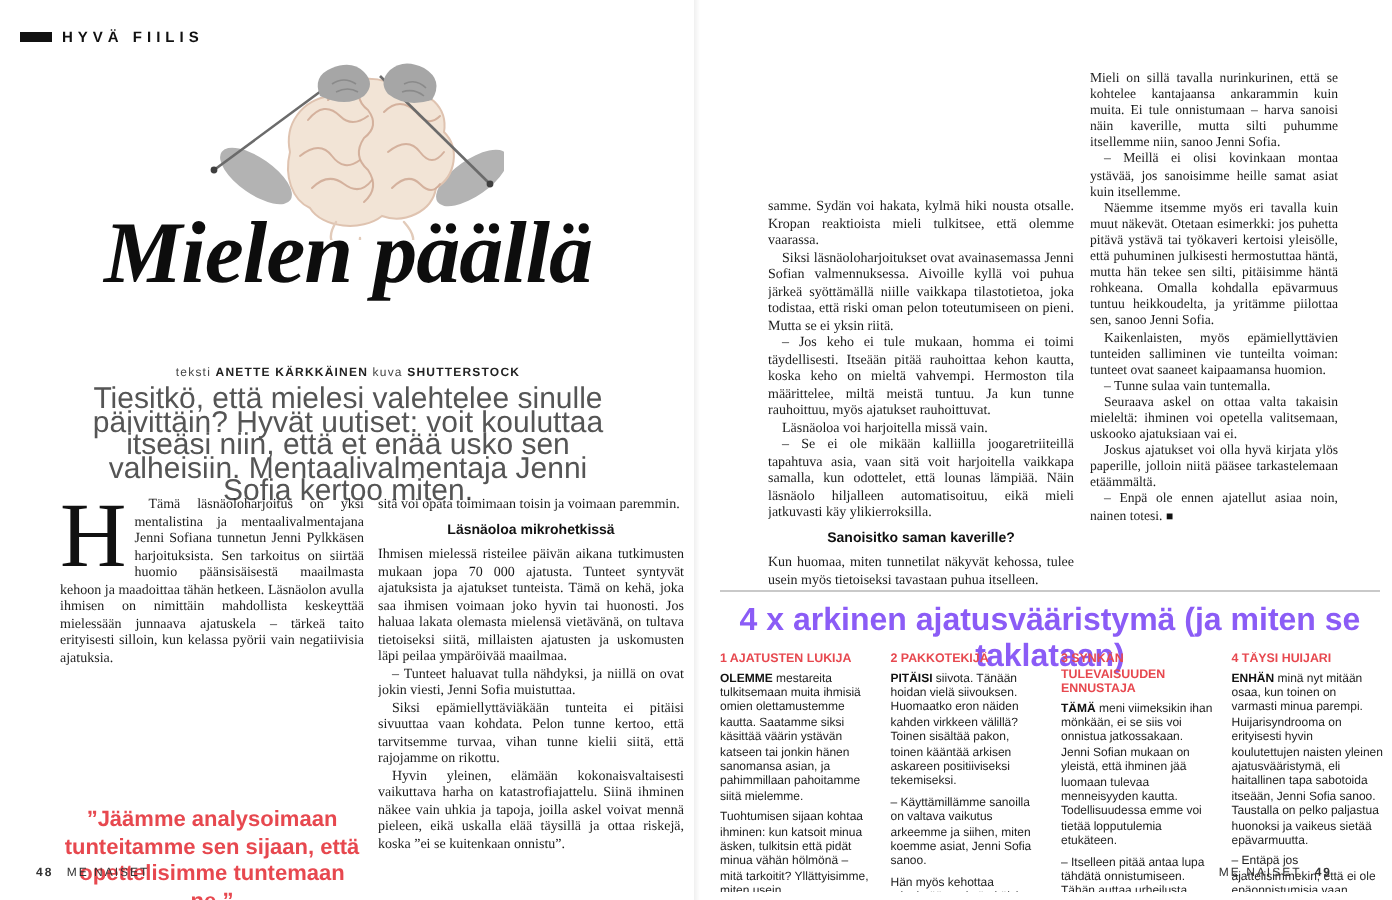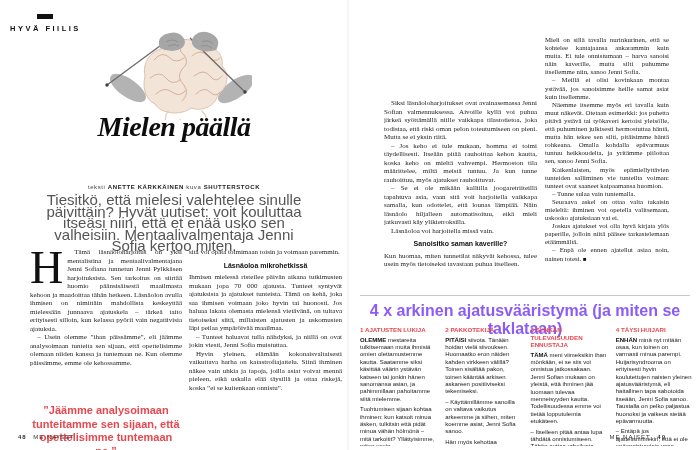--- a/index.html
+++ b/index.html
@@ -12,37 +12,37 @@
     --needle-gray:#6b6b6b;
   }
   html,body{margin:0;padding:0;background:#e9e9e9;}
   .spread{
     position:relative;width:696px;height:450px;background:#ffffff;
     font-family:"Liberation Sans",sans-serif;overflow:hidden;
   }
   .fold{position:absolute;left:347px;top:0;width:3px;height:100%;
     background:linear-gradient(to right,rgba(0,0,0,0.06),rgba(0,0,0,0));}
   
-  .kicker{position:absolute;left:10px;top:14px;display:flex;align-items:center;gap:5px;flex-direction:column;}
+  .kicker{position:absolute;left:10px;top:14px;display:flex;align-items:center;gap:5px;}
   .kicker-bar{width:16px;height:5px;background:#111;display:inline-block;}
   .kicker-text{font-size:7.5px;font-weight:bold;letter-spacing:2.5px;color:#111;}
   
   .illus{position:absolute;left:98px;top:26px;width:154px;height:94px;}
   .illus .brain{fill:var(--brain-fill);stroke:#dfc3b0;stroke-width:1;}
   .illus .gyri{fill:none;stroke:var(--brain-line);stroke-width:1;stroke-linecap:round;opacity:.85;}
   .illus .yarn{fill:none;stroke:#e2cbba;stroke-width:1.2;stroke-linecap:round;}
   .illus .needle{stroke:var(--needle-gray);stroke-width:1.3;}
   .illus .knob{fill:#3f3f3f;}
   .illus .hand{fill:var(--hand-gray);}
   .illus .arm{fill:#b3b3b3;}
   .illus .handline{fill:none;stroke:#8a8a8a;stroke-width:.8;}
   
   .title{position:absolute;left:15px;top:104px;width:318px;margin:0;text-align:center;
     font-family:"Liberation Serif",serif;font-style:italic;font-weight:bold;
-    font-size:28px;line-height:46px;letter-spacing:-0.5px;color:#0d0d0d;}
+    font-size:44px;line-height:46px;letter-spacing:-0.5px;color:#0d0d0d;}
   .byline{position:absolute;left:15px;top:184px;width:318px;text-align:center;
     font-size:6px;letter-spacing:.6px;color:#222;}
   .byline .bl-label{font-weight:normal;color:#444;}
   .byline .bl-name{font-weight:bold;}
   .intro{position:absolute;left:36px;top:194px;width:276px;margin:0;text-align:center;
     font-size:15px;line-height:11.5px;color:var(--intro);}
   
   .col{position:absolute;font-family:"Liberation Serif",serif;font-size:7px;line-height:8.5px;
     text-align:justify;color:var(--body);overflow:hidden;hyphens:auto;}
   .col p{margin:0;}
@@ -120,47 +120,48 @@
     <span class="bl-name">ANETTE KÄRKKÄINEN</span>
     <span class="bl-label">kuva</span>
     <span class="bl-name">SHUTTERSTOCK</span>
   </div>
 
   <p class="intro">Tiesitkö, että mielesi valehtelee sinulle päivittäin? Hyvät uutiset: voit kouluttaa itseäsi niin, että et enää usko sen valheisiin. Mentaalivalmentaja Jenni Sofia kertoo miten.</p>
 
   <div class="col col-l1">
     <p class="para"><span class="dropcap">H</span></p>
     <p class="indent">Tämä läsnäoloharjoitus on yksi mentalistina ja mentaalivalmentajana Jenni Sofiana tunnetun Jenni Pylkkäsen harjoituksista. Sen tarkoitus on siirtää huomio päänsisäisestä maailmasta kehoon ja maadoittaa tähän hetkeen. Läsnäolon avulla ihmisen on nimittäin mahdollista keskeyttää mielessään junnaava ajatuskela – tärkeä taito erityisesti silloin, kun kelassa pyörii vain negatiivisia ajatuksia.</p>
-    <p class="indent">– Usein olemme ”ihan päissämme”, eli jäämme analysoimaan tunteita sen sijaan, että opettelisimme olemaan niiden kanssa ja tuntemaan ne. Kun olemme päissämme, emme ole kehossamme.</p>
   </div>
 
   <div class="pullquote pq-left">”Jäämme analysoimaan tunteitamme sen sijaan, että opettelisimme tuntemaan ne.”</div>
 
   <div class="col col-l2">
     <p>sitä voi opata toimimaan toisin ja voimaan paremmin.</p>
     <h3 class="subhead">Läsnäoloa mikrohetkissä</h3>
     <p>Ihmisen mielessä risteilee päivän aikana tutkimusten mukaan jopa 70 000 ajatusta. Tunteet syntyvät ajatuksista ja ajatukset tunteista. Tämä on kehä, joka saa ihmisen voimaan joko hyvin tai huonosti. Jos haluaa lakata olemasta mielensä vietävänä, on tultava tietoiseksi siitä, millaisten ajatusten ja uskomusten läpi peilaa ympäröivää maailmaa.</p>
     <p class="indent">– Tunteet haluavat tulla nähdyksi, ja niillä on ovat jokin viesti, Jenni Sofia muistuttaa.</p>
-    <p class="indent">Hyvin yleinen, elämään kokonaisvaltaisesti vaikuttava harha on katastrofiajattelu. Siinä ihminen näkee vain uhkia ja tapoja, joilla asiat voivat mennä pieleen, eikä uskalla elää täysillä ja ottaa riskejä, koska ”ei se kuitenkaan onnistu”.</p>
+    <p class="indent">Siksi epämiellyttäviäkään tunteita ei pitäisi sivuuttaa vaan kohdata. Pelon tunne kertoo, että tarvitsemme turvaa, vihan tunne kielii siitä, että rajojamme on rikottu.</p>
+    <p class="indent">Hyvin yleinen, elämään kokonaisvaltaisesti vaikuttava harha on katastrofiajattelu. Siinä ihminen näkee vain uhkia ja tapoja, joilla askel voivat mennä pieleen, eikä uskalla elää täysillä ja ottaa riskejä, koska ”ei se kuitenkaan onnistu”.</p>
 
   </div>
 
   <div class="footer footer-left">
     <span class="pagenum">48</span>
     <span class="mag">ME NAISET</span>
   </div>
 
   <div class="fold"></div>
 
 
   <div class="col col-r1">
+    <p>samme. Sydän voi hakata, kylmä hiki nousta otsalle. Kropan reaktioista mieli tulkitsee, että olemme vaarassa.</p>
     <p class="indent">Siksi läsnäoloharjoitukset ovat avainasemassa Jenni Sofian valmennuksessa. Aivoille kyllä voi puhua järkeä syöttämällä niille vaikkapa tilastotietoa, joka todistaa, että riski oman pelon toteutumiseen on pieni. Mutta se ei yksin riitä.</p>
     <p class="indent">– Jos keho ei tule mukaan, homma ei toimi täydellisesti. Itseään pitää rauhoittaa kehon kautta, koska keho on mieltä vahvempi. Hermoston tila määrittelee, miltä meistä tuntuu. Ja kun tunne rauhoittuu, myös ajatukset rauhoittuvat.</p>
+    <p class="indent">Läsnäoloa voi harjoitella missä vain.</p>
     <p class="indent">– Se ei ole mikään kalliilla joogaretriiteillä tapahtuva asia, vaan sitä voit harjoitella vaikkapa samalla, kun odottelet, että lounas lämpiää. Näin läsnäolo hiljalleen automatisoituu, eikä mieli jatkuvasti käy ylikierroksilla.</p>
-    <p class="indent">Läsnäoloa voi harjoitella missä vain.</p>
     <h3 class="subhead">Sanoisitko saman kaverille?</h3>
     <p>Kun huomaa, miten tunnetilat näkyvät kehossa, tulee usein myös tietoiseksi tavastaan puhua itselleen.</p>
   </div>
 
   <div class="col col-r2">
     <p>Mieli on sillä tavalla nurinkurinen, että se kohtelee kantajaansa ankarammin kuin muita. Ei tule onnistumaan – harva sanoisi näin kaverille, mutta silti puhumme itsellemme niin, sanoo Jenni Sofia.</p>
     <p class="indent">– Meillä ei olisi kovinkaan montaa ystävää, jos sanoisimme heille samat asiat kuin itsellemme.</p>
     <p class="indent">Näemme itsemme myös eri tavalla kuin muut näkevät. Otetaan esimerkki: jos puhetta pitävä ystävä tai työkaveri kertoisi yleisölle, että puhuminen julkisesti hermostuttaa häntä, mutta hän tekee sen silti, pitäisimme häntä rohkeana. Omalla kohdalla epävarmuus tuntuu heikkoudelta, ja yritämme piilottaa sen, sanoo Jenni Sofia.</p>
     <p class="indent">Kaikenlaisten, myös epämiellyttävien tunteiden salliminen vie tunteilta voiman: tunteet ovat saaneet kaipaamansa huomion.</p>
     <p class="indent">– Tunne sulaa vain tuntemalla.</p>

